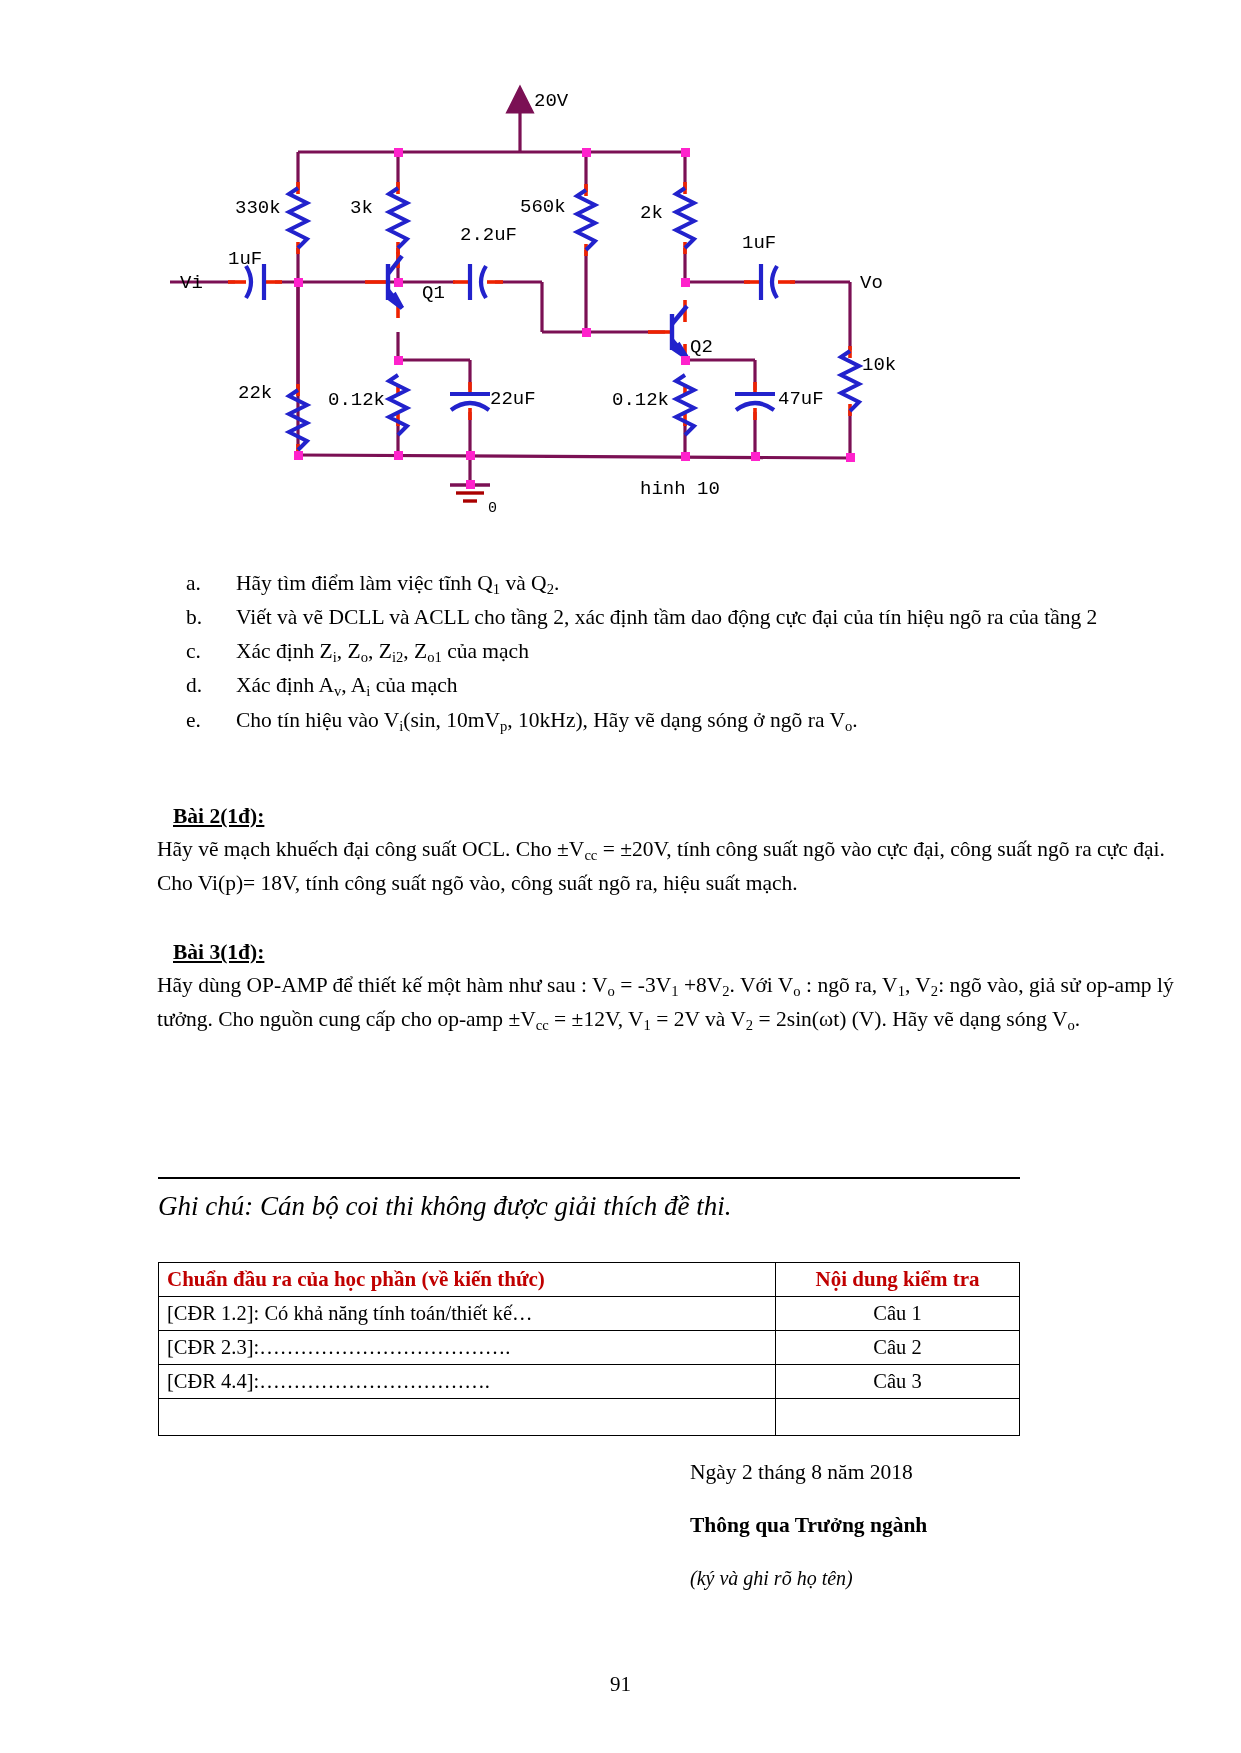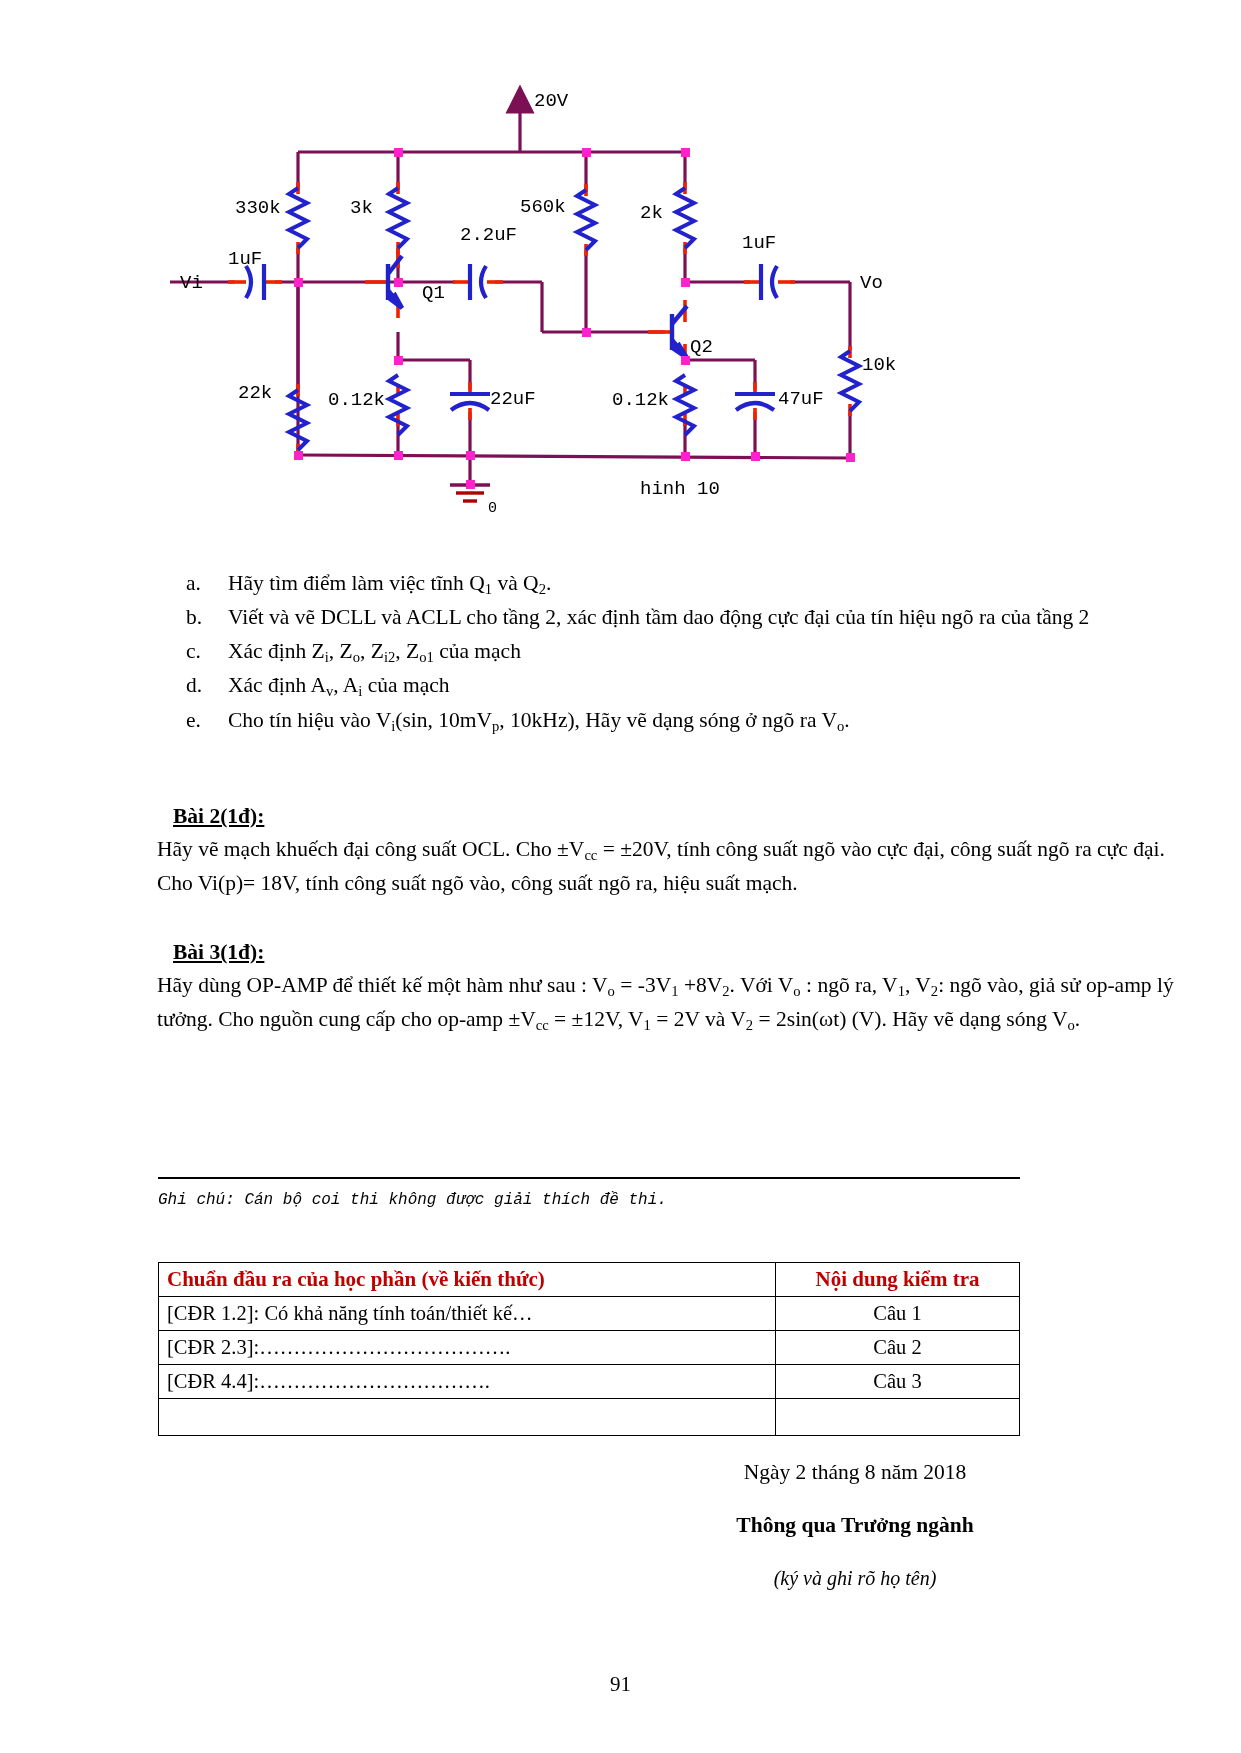--- a/index.html
+++ b/index.html
@@ -48,20 +48,21 @@
     align-items: flex-start;
     margin-bottom: 2px;
   }
   .qmark {
     width: 42px;
     flex: 0 0 42px;
     text-align: left;
   }
   .qtext {
     flex: 1 1 auto;
+    margin-left: 8px;
   }
   .qtext.justify {
     text-align: justify;
     text-align-last: left;
     padding-right: 4px;
   }
   sub { font-size: 0.68em; vertical-align: -0.25em; }
 
   
   .sect {
@@ -88,22 +89,21 @@
     top: 1177px;
     width: 862px;
     height: 0;
     border-top: 2.2px solid #000;
   }
   .note {
     position: absolute;
     left: 158px;
     top: 1191px;
     font-style: italic;
-    font-size: 16px;
-    font-family: Liberation Mono, monospace;
+    font-size: 27px;
   }
 
   
   table.crit {
     position: absolute;
     left: 158px;
     top: 1262px;
     width: 862px;
     border-collapse: collapse;
     font-size: 20.5px;
@@ -121,21 +121,21 @@
     font-weight: bold;
     font-size: 21px;
   }
   table.crit tr.hdr td.col2 { }
   table.crit tr.empty td { height: 30px; }
 
   
   .sign {
     position: absolute;
     width: 380px;
-    text-align: center;
+    text-align: left;
     font-size: 21.5px;
   }
   #sign-date { left: 690px; top: 1460px; width: 330px; }
   #sign-role { left: 690px; top: 1513px; width: 330px; font-weight: bold; }
   #sign-hint { left: 690px; top: 1567px; width: 330px; font-style: italic; font-size: 20px; }
 
   .pageno {
     position: absolute;
     left: 0;
     top: 1672px;

